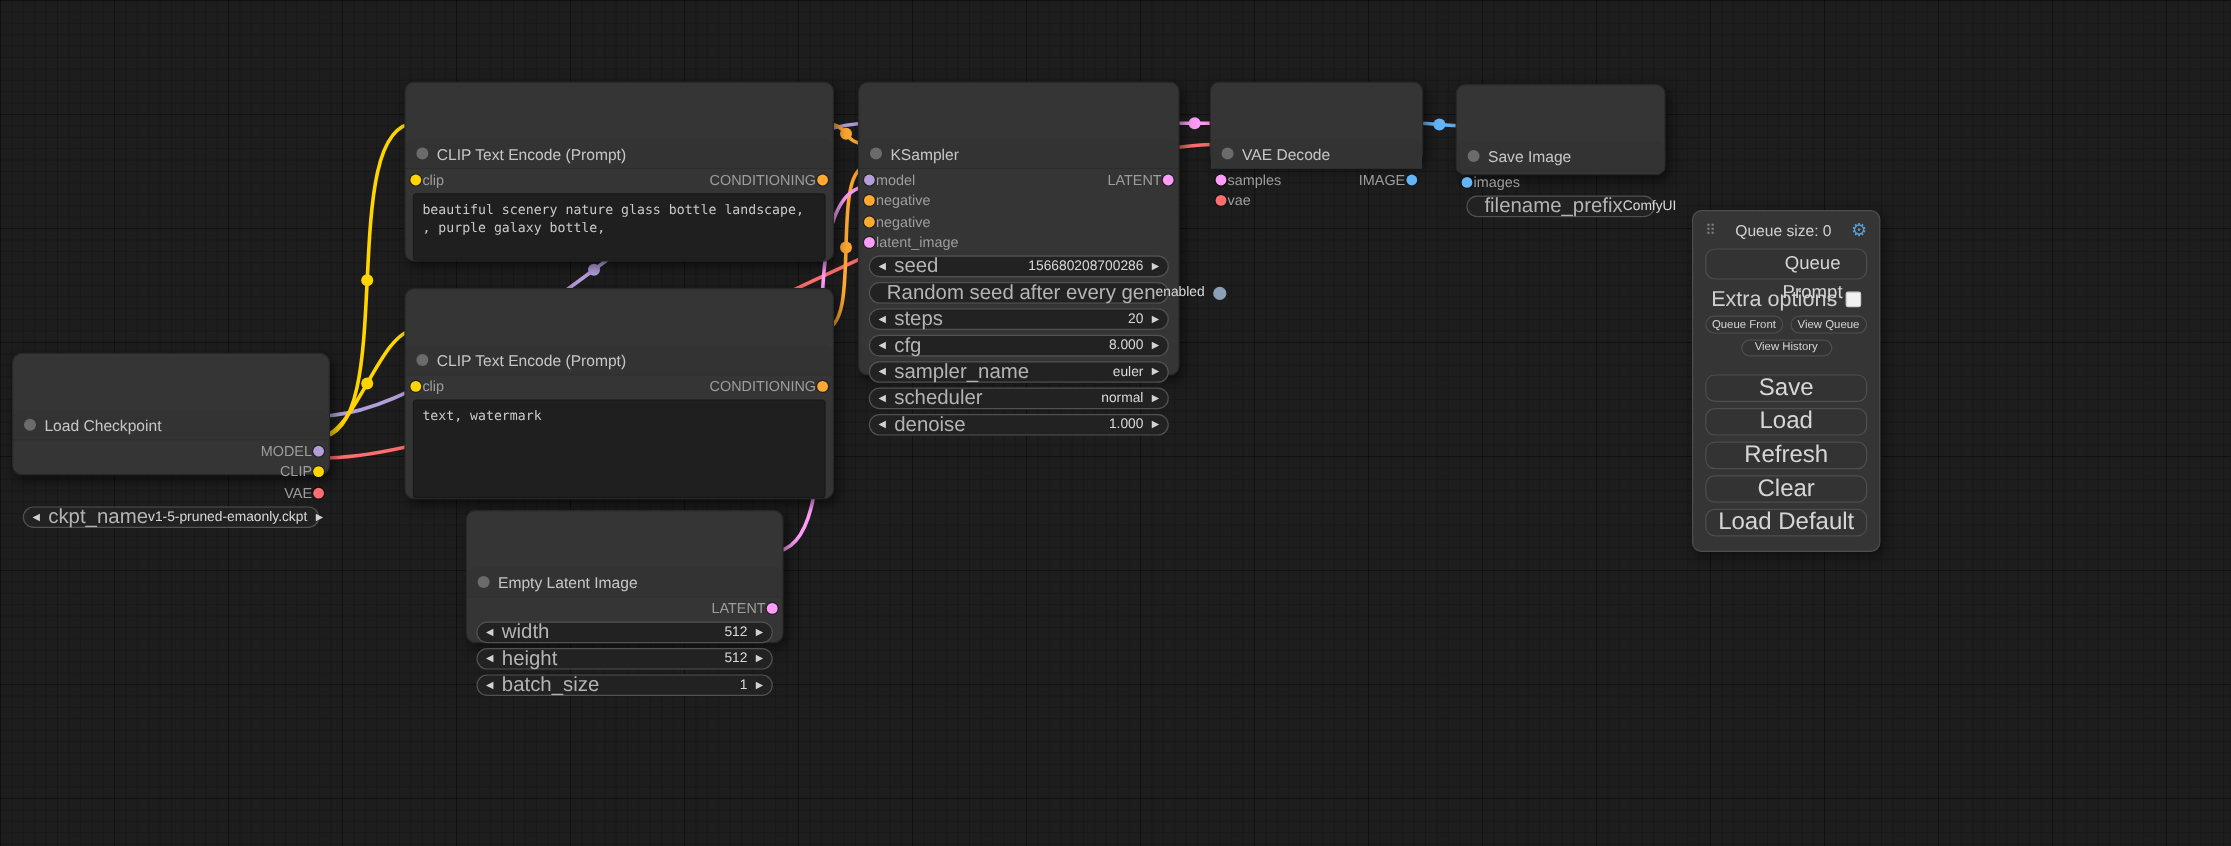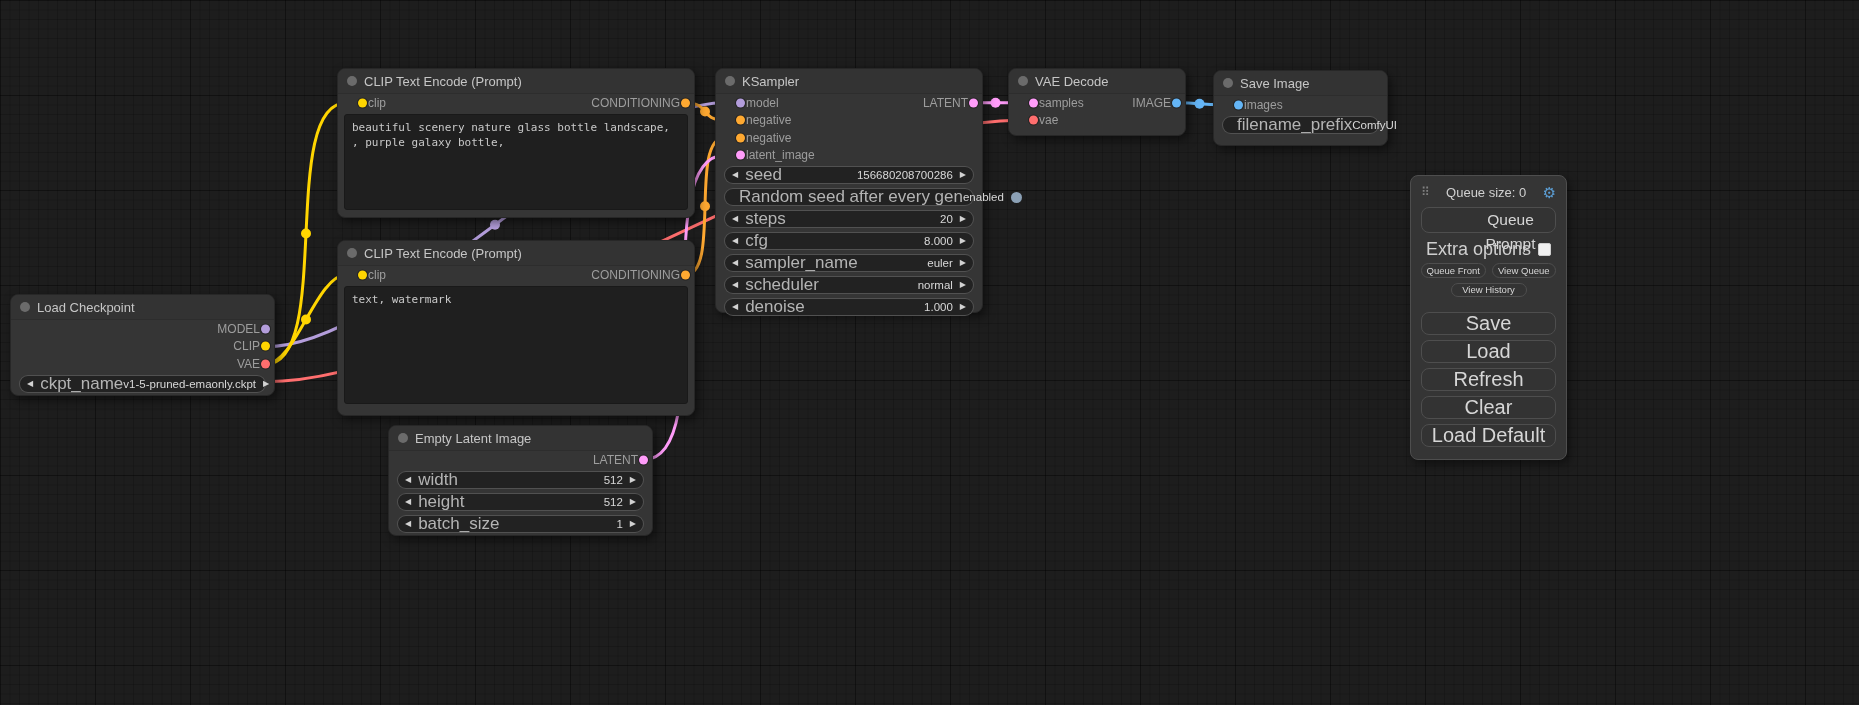--- a/index.html
+++ b/index.html
@@ -14,24 +14,24 @@
     background-size:95px 95px,95px 95px,9.5px 9.5px,9.5px 9.5px;
     font-family:"Liberation Sans",sans-serif;
   }
   #wires{position:absolute;left:0;top:0;z-index:1;pointer-events:none;}
   .node{
     position:absolute;z-index:2;background:#353535;border:1px solid #272727;
     border-radius:8px;box-shadow:3px 4px 10px rgba(0,0,0,.5);box-sizing:border-box;
     display:flex;flex-direction:column;
   }
   .ntitle{height:24px;flex:none;display:flex;align-items:center;gap:7px;padding:0 9px;
-    background:#333333;border-bottom:1px solid #2d2d2d;border-radius:7px 7px 0 0;}
+    background:#333333;border-bottom:1px solid #2d2d2d;border-radius:7px 7px 0 0;margin-top:47px;}
   .tdot{width:10px;height:10px;border-radius:50%;background:#6b6b6b;flex:none;}
   .ttext{font-size:13px;color:#c6c6c6;white-space:nowrap;}
-  .prow{position:relative;display:flex;align-items:center;height:17.5px;padding:0 14px;flex:none;margin-left:16px;}
+  .prow{position:relative;display:flex;align-items:center;height:17.5px;padding:0 14px;flex:none;}
   .dot{position:absolute;width:9px;height:9px;border-radius:50%;top:50%;transform:translateY(-50%);background:#888;box-shadow:0 0 0 1px rgba(0,0,0,.35);}
   .dot.in{left:4px;}
   .dot.out{right:4px;}
   .plabel{font-size:12px;color:#9d9d9d;white-space:nowrap;}
   .outl{margin-left:auto;}
   .widgets{padding:2px 8px 8px;display:flex;flex-direction:column;gap:4px;}
   .widget{height:16px;flex:none;background:#222222;border:1px solid rgba(170,170,170,.35);
     border-radius:9px;display:flex;align-items:center;padding:0 7px;box-sizing:content-box;}
   .arr{font-size:8px;color:#d2d2d2;line-height:1;}
   .wl{margin-left:7px;font-size:17px;color:#b4b4b4;white-space:nowrap;}

